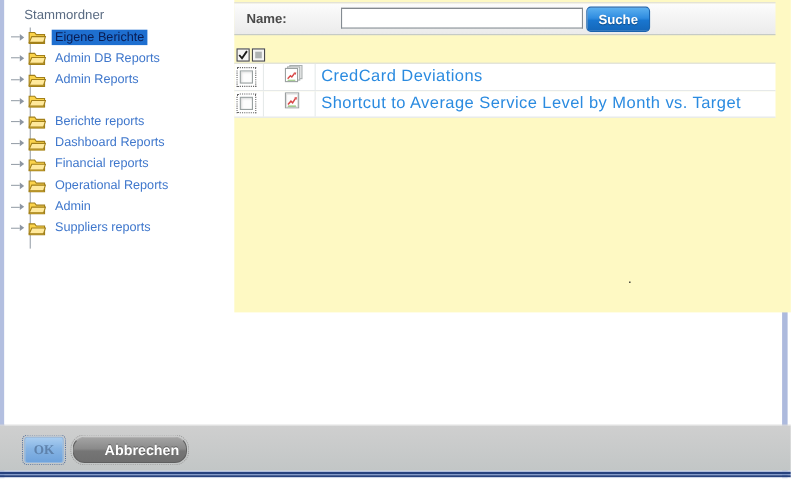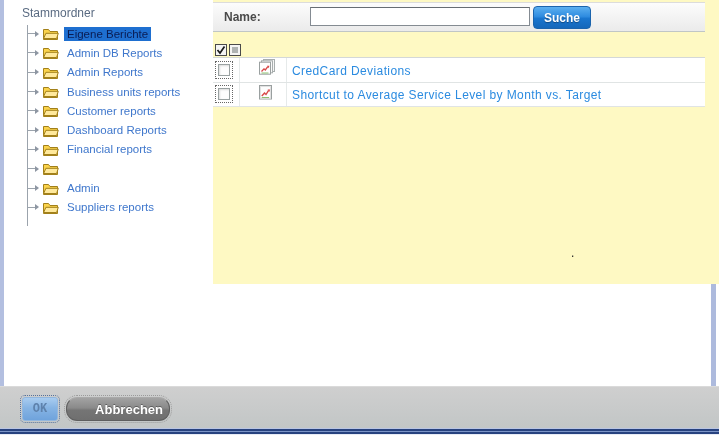--- a/index.html
+++ b/index.html
@@ -8,21 +8,21 @@
 
   
   .edge-left{position:absolute;left:0;top:0;width:4px;height:435px;background:#b3bfe0;}
   .edge-right{position:absolute;left:711px;top:0;width:5px;height:435px;background:#adbadd;}
 
   
   .sidebar{position:absolute;left:4px;top:0;width:178px;height:386px;background:#fff;}
   .tree-root{margin:6px 0 0 18px;font-size:12px;color:#5a6b82;}
   .tree-vline{position:absolute;left:23px;top:25px;width:1px;height:201px;background:#9ba3ac;}
   .tree-items{position:absolute;left:0;top:24px;width:209px;}
-  .titem{display:flex;align-items:center;height:19.3px;padding-left:23px;white-space:nowrap;}
+  .titem{display:flex;align-items:center;height:19.3px;padding-left:6px;white-space:nowrap;}
   .arm{width:8px;height:1px;background:#9ba3ac;}
   .arrow{width:0;height:0;border-left:4px solid #8d96a2;border-top:3px solid transparent;border-bottom:3px solid transparent;}
   .ficon{margin-left:3px;display:inline-flex;}
   .tlabel{margin-left:5px;font-size:11.5px;color:#3f77cc;cursor:pointer;padding:1px 3px;}
   .tlabel.sel{background:#1e6fd0;color:#0a1c52;}
 
   
   .panel{position:absolute;left:213px;top:0;width:492px;height:284px;background:#fef9c3;padding-left:43px;}
   .search-bar{position:absolute;left:0;top:2px;width:492px;height:28px;background:linear-gradient(#fcfcfc,#ebebeb);border-top:1px solid #dcdcdc;border-bottom:1px solid #c0c6c6;}
   .name-label{position:absolute;left:11px;top:7px;font-size:12px;font-weight:bold;color:#4a4a4a;}
@@ -33,27 +33,27 @@
   .tg{width:12px;height:12px;box-sizing:border-box;border:1px solid #4a4a4a;background:#f4f4f4;display:flex;align-items:center;justify-content:center;cursor:pointer;}
   .tg .inner{width:6px;height:6px;background:#aeb2b2;}
 
   .rows{position:absolute;left:0;top:57px;width:492px;border-top:1px solid #d4d8d8;}
   .row{display:flex;align-items:center;height:23.5px;background:#fff;border-bottom:1px solid #e0e4e4;}
   .cell-check{width:27px;height:100%;display:flex;align-items:center;box-sizing:border-box;border-right:1px solid #e6eaea;}
   .focusbox{margin-left:2px;border:1px dotted #666;padding:2px;display:inline-flex;}
   .cb{width:12px;height:12px;box-sizing:border-box;border:1px solid #99a1a1;background:#fdfdfd;box-shadow:inset 1px 1px 2px #dcdcdc;cursor:pointer;}
   .cell-icon{width:47px;height:100%;display:flex;align-items:center;box-sizing:border-box;border-right:1px solid #e6eaea;padding-left:17px;}
   .cell-name{flex:1;padding-left:5px;}
-  .rlink{font-size:12px;letter-spacing:.4px;color:#2b8be0;text-decoration:none;cursor:pointer;}
+  .rlink{font-size:15px;letter-spacing:.4px;color:#2b8be0;text-decoration:none;cursor:pointer;}
 
   .stray-dot{position:absolute;left:358px;top:246px;font-size:12px;color:#222;}
 
   
   .footer{position:absolute;left:0;top:386px;width:719px;height:42px;background:linear-gradient(#cfcfcf,#c2c6c6);border-top:1px solid #dadada;box-sizing:border-box;}
-  .ok-btn{position:absolute;left:22px;top:10px;width:36px;height:24px;border:1px solid #93b7de;border-radius:3px;background:linear-gradient(#a9cdf0,#86b4e4 45%,#6fa3dc);color:#5e82ac;font-family:Liberation Mono, monospace;font-size:12px;font-weight:bold;outline:1px dotted #55719c;outline-offset:1px;}
+  .ok-btn{position:absolute;left:22px;top:10px;width:36px;height:24px;border:1px solid #93b7de;border-radius:3px;background:linear-gradient(#a9cdf0,#86b4e4 45%,#6fa3dc);color:#5e82ac;font-family:Liberation Serif, serif;font-size:12px;font-weight:bold;outline:1px dotted #55719c;outline-offset:1px;}
   .cancel-btn{position:absolute;left:66px;top:10px;width:104px;height:24px;border:1px solid #5f5f5f;border-top-color:#a9a9a9;border-radius:11px;background:linear-gradient(#a3a3a3,#8a8a8a 45%,#757575 55%,#6f6f6f);color:#fff;font-family:"Liberation Sans",sans-serif;font-size:13px;font-weight:bold;text-shadow:0 -1px 0 rgba(0,0,0,.35);outline:1px dotted #9b9b9b;outline-offset:1px;cursor:pointer;text-align:right;}
 
   
   .bottom-lines{position:absolute;left:0;top:428px;width:719px;height:7px;}
   .bl1{height:1px;background:#b9c5e3;}
   .bl2{height:2px;background:#27427f;}
   .bl3{height:1px;background:#7b94c6;}
   .bl4{height:2px;background:#27427f;}
   .bl5{height:1px;background:#e8ecf6;}
 </style>
@@ -104,32 +104,31 @@
       </div>
       <div class="titem">
         <span class="arm"></span>
           <span class="arrow"></span>
         <span class="ficon">
             <svg width="17" height="13" viewBox="0 0 17 13">
               <path d="M1.5 2.5 h5 l1.5 2 h7.5 v8 h-14 z" fill="#fbd34b" stroke="#a2801a"></path>
               <path d="M1.6 11.5 l2.3-5.2 h12.4 l-1.7 5.2 z" fill="#ffe99c" stroke="#a2801a"></path>
             </svg>
           </span>
-        <span class="tlabel">Business units reports</span>
-      </div>
-      <div class="titem">
-        <span class="arm"></span>
-          <span class="arrow"></span>
-        <span class="ficon">
-            <svg width="17" height="13" viewBox="0 0 17 13">
-              <path d="M1.5 2.5 h5 l1.5 2 h7.5 v8 h-14 z" fill="#fbd34b" stroke="#a2801a"></path>
-              <path d="M1.6 11.5 l2.3-5.2 h12.4 l-1.7 5.2 z" fill="#ffe99c" stroke="#a2801a"></path>
-            </svg>
-          </span>
-        <span class="tlabel">Customer reports</span>
+      </div>
+      <div class="titem">
+        <span class="arm"></span>
+          <span class="arrow"></span>
+        <span class="ficon">
+            <svg width="17" height="13" viewBox="0 0 17 13">
+              <path d="M1.5 2.5 h5 l1.5 2 h7.5 v8 h-14 z" fill="#fbd34b" stroke="#a2801a"></path>
+              <path d="M1.6 11.5 l2.3-5.2 h12.4 l-1.7 5.2 z" fill="#ffe99c" stroke="#a2801a"></path>
+            </svg>
+          </span>
+        <span class="tlabel">Berichte reports</span>
       </div>
       <div class="titem">
         <span class="arm"></span>
           <span class="arrow"></span>
         <span class="ficon">
             <svg width="17" height="13" viewBox="0 0 17 13">
               <path d="M1.5 2.5 h5 l1.5 2 h7.5 v8 h-14 z" fill="#fbd34b" stroke="#a2801a"></path>
               <path d="M1.6 11.5 l2.3-5.2 h12.4 l-1.7 5.2 z" fill="#ffe99c" stroke="#a2801a"></path>
             </svg>
           </span>
@@ -148,20 +147,21 @@
       </div>
       <div class="titem">
         <span class="arm"></span>
           <span class="arrow"></span>
         <span class="ficon">
             <svg width="17" height="13" viewBox="0 0 17 13">
               <path d="M1.5 2.5 h5 l1.5 2 h7.5 v8 h-14 z" fill="#fbd34b" stroke="#a2801a"></path>
               <path d="M1.6 11.5 l2.3-5.2 h12.4 l-1.7 5.2 z" fill="#ffe99c" stroke="#a2801a"></path>
             </svg>
           </span>
+        <span class="tlabel">Operational Reports</span>
       </div>
       <div class="titem">
         <span class="arm"></span>
           <span class="arrow"></span>
         <span class="ficon">
             <svg width="17" height="13" viewBox="0 0 17 13">
               <path d="M1.5 2.5 h5 l1.5 2 h7.5 v8 h-14 z" fill="#fbd34b" stroke="#a2801a"></path>
               <path d="M1.6 11.5 l2.3-5.2 h12.4 l-1.7 5.2 z" fill="#ffe99c" stroke="#a2801a"></path>
             </svg>
           </span>

